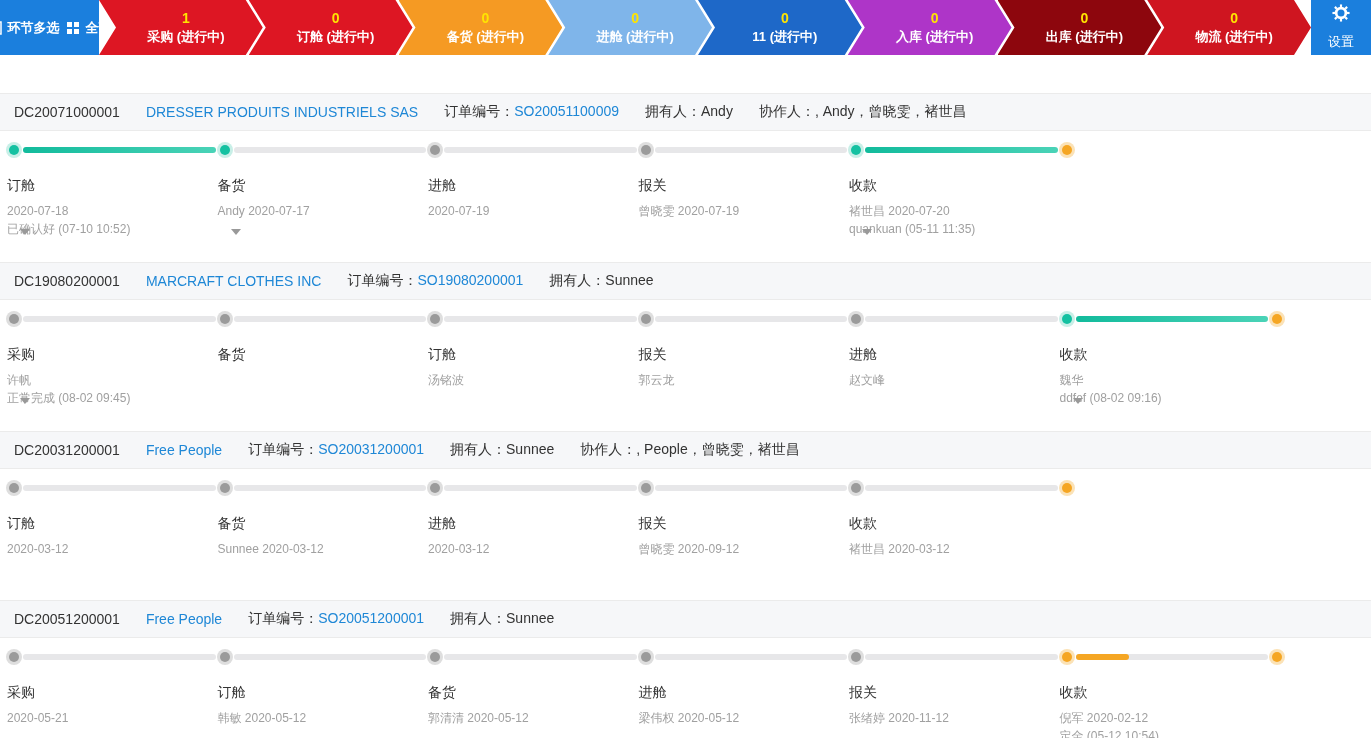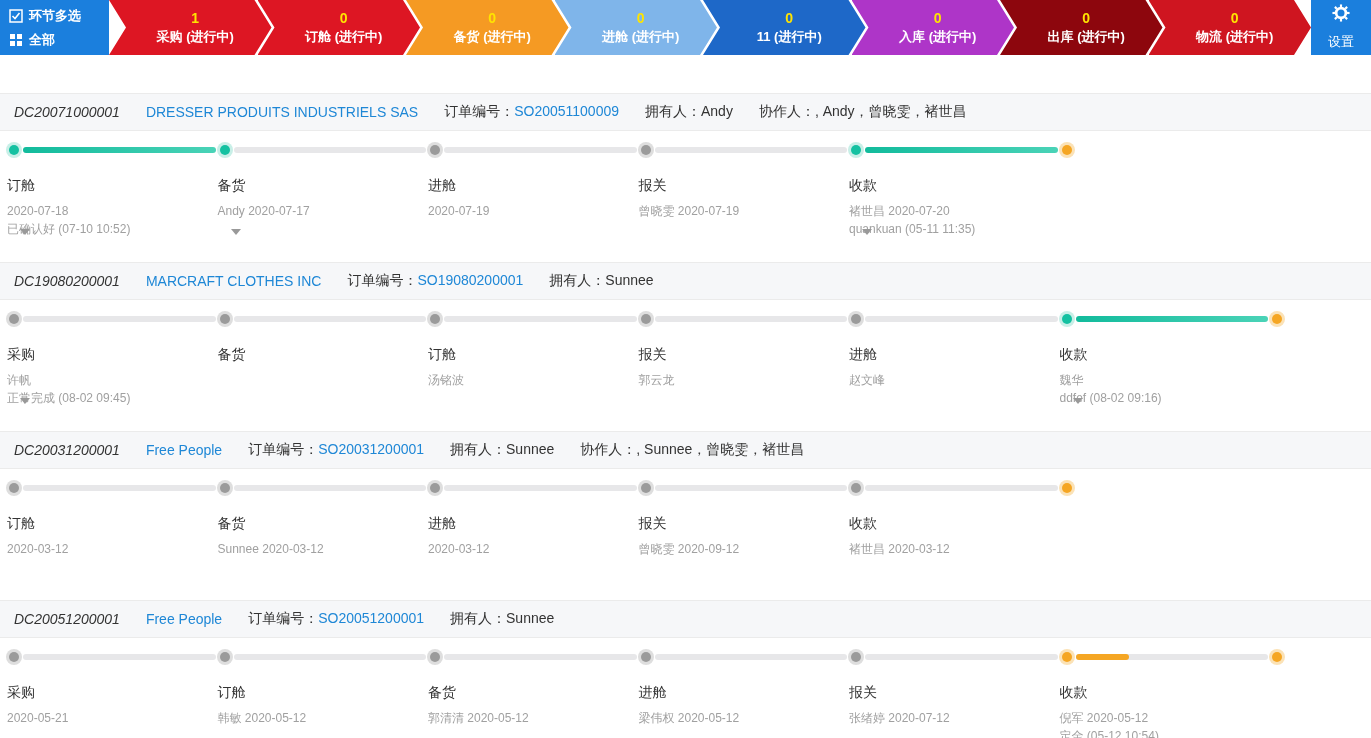--- a/index.html
+++ b/index.html
@@ -1,22 +1,22 @@
 <!DOCTYPE html>
 <html style="--side-blue: #1b7fdd; --count-yellow: #ffe400; --link: #1e87d6; --teal: #14c1a1; --orange: #f5a623; --gray-node: #9b9b9b; --gray-line: #e7e7e9;"><head>
 <meta charset="utf-8">
 <style>
   * { margin:0; padding:0; box-sizing:border-box; }
   html,body { width:1371px; height:738px; overflow:hidden; background:#fff;
     font-family:"Liberation Sans","DejaVu Sans",sans-serif; color:#333; }
 
   
   .pipeline { display:flex; height:55px; width:100%; align-items:stretch; }
-  .pl-left { width:109px; flex:none; background:var(--side-blue); color:#fff;
-    display:flex; flex-direction:column; justify-content:center; gap:6px;
+  .pl-left { width:99px; flex:none; background:var(--side-blue); color:#fff;
+    display:flex; flex-direction:row; justify-content:center; gap:6px;
     padding:0 9px; font-size:13px; font-weight:700; }
   .pl-row { display:flex; align-items:center; gap:6px; white-space:nowrap; cursor:pointer; }
   .pl-stages { flex:1; display:flex; }
   .stage { flex:1 1 0; margin-left:-14px; color:#fff; cursor:pointer;
     clip-path:polygon(0 0, calc(100% - 17px) 0, 100% 50%, calc(100% - 17px) 100%, 0 100%, 17px 50%);
     display:flex; flex-direction:column; align-items:center; justify-content:center;
     gap:2px; padding-left:10px; }
   .stage:first-child { margin-left:0; }
   .stage .count { font-size:14px; font-weight:700; color:var(--count-yellow); }
   .stage .label { font-size:13px; font-weight:700; white-space:nowrap; }
@@ -24,21 +24,21 @@
     display:flex; flex-direction:column; align-items:center; justify-content:center;
     gap:11px; font-size:13px; cursor:pointer; }
   .icon svg { display:block; }
 
   
   .cards { margin-top:38px; }
   .card { height:169px; }
   .card-header { height:38px; background:#f6f7f9; border-top:1px solid #ebebeb;
     border-bottom:1px solid #ebebeb; display:flex; align-items:center; gap:26px;
     padding:0 14px; font-size:14px; white-space:nowrap; }
-  .h-id { color:#333;font-style:italic; }
+  .h-id { color:#333; }
   .link { color:var(--link); cursor:pointer; }
 
   .timeline { position:relative; height:130px;text-decoration:underline; }
   .node { position:absolute; top:14px; width:10px; height:10px; border-radius:50%; }
   .node-teal   { background:var(--teal);      box-shadow:0 0 0 3px #c8efe7; }
   .node-gray   { background:var(--gray-node); box-shadow:0 0 0 3px #dedede; }
   .node-orange { background:var(--orange);    box-shadow:0 0 0 3px #fbe2b6; }
 
   .seg { position:absolute; top:16px; height:6px; border-radius:3px; }
   .seg-teal    { background:linear-gradient(90deg,#12bb9c,#4ad3b7); }
@@ -283,21 +283,21 @@
     <div class="card-header">
       <span class="h-id">DC20031200001</span>
       <span class="link">Free People</span>
       <span>
         <span>订单编号：</span><span class="link">SO20031200001</span>
       </span>
       <span>
         <span>拥有人：</span><span>Sunnee</span>
       </span>
       <span>
-        <span>协作人：</span><span>, Sunnee，曾晓雯，褚世昌</span>
+        <span>协作人：</span><span>, People，曾晓雯，褚世昌</span>
       </span>
     </div>
     <div class="timeline">
         <div class="seg seg-gray" style="left: 23px; width: 192.5px;"></div>
         <div class="seg seg-gray" style="left: 233.5px; width: 192.5px;"></div>
         <div class="seg seg-gray" style="left: 444px; width: 192.5px;"></div>
         <div class="seg seg-gray" style="left: 654.5px; width: 192.5px;"></div>
         <div class="seg seg-gray" style="left: 865px; width: 192.5px;"></div>
         <div class="step" style="left: 7px;">
     <div class="node node-gray"></div>
@@ -400,30 +400,30 @@
       <div class="step-name">进舱</div>
       <div class="step-sub">梁伟权 2020-05-12</div>
 
     </div>
 
   </div>
         <div class="step" style="left: 849px;">
     <div class="node node-gray"></div>
     <div class="step-text">
       <div class="step-name">报关</div>
-      <div class="step-sub">张绪婷 2020-07-12</div>
+      <div class="step-sub">张绪婷 2020-11-12</div>
 
     </div>
 
   </div>
         <div class="step" style="left: 1059.5px;">
     <div class="node node-orange"></div>
     <div class="step-text">
       <div class="step-name">收款</div>
-      <div class="step-sub">倪军 2020-05-12</div>
+      <div class="step-sub">倪军 2020-02-12</div>
       <div class="step-note">定金 (05-12 10:54)</div>
     </div>
 
   </div>
         <div class="node node-orange" style="left: 1272px;"></div>
       </div>
   </section>
   </div>
 
 </body></html>

